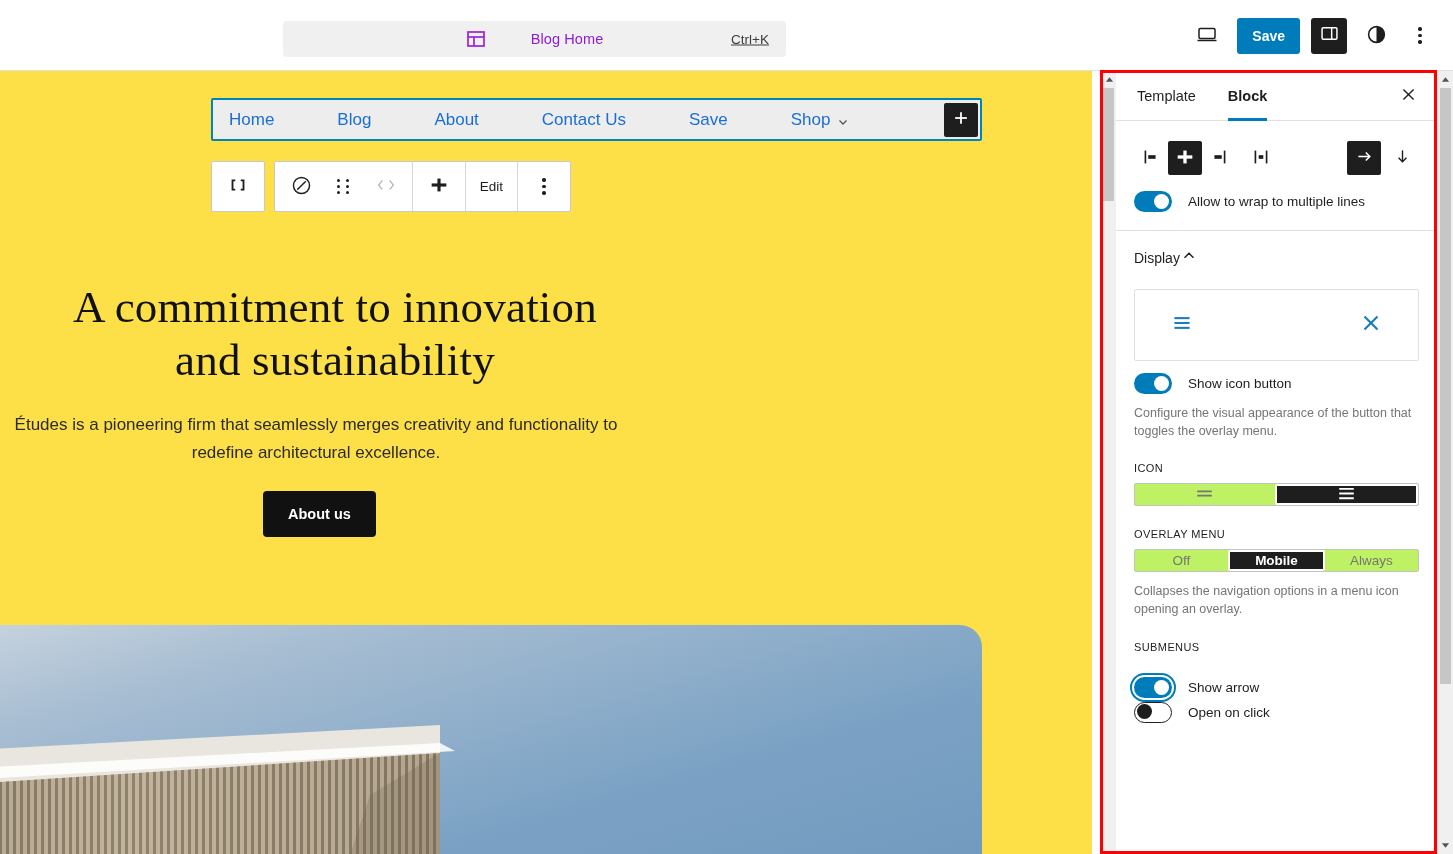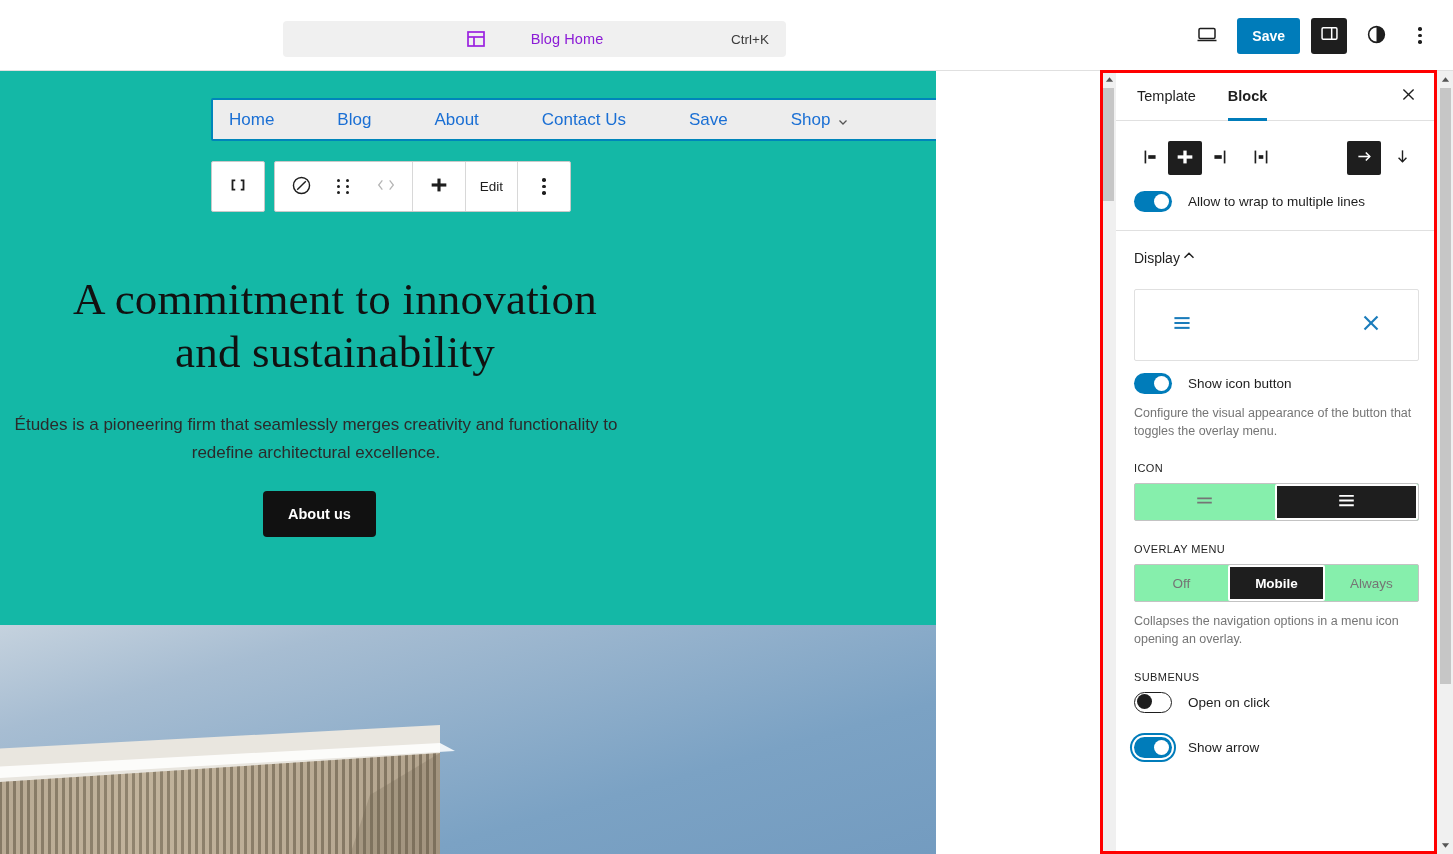--- a/index.html
+++ b/index.html
@@ -21,21 +21,21 @@
     position: absolute; left: 283px; top: 21px; width: 503px; height: 36px;
     background: #f0f0f0; border-radius: 4px;
     display: flex; align-items: center; justify-content: center;
     cursor: pointer;
   }
   .cb-inner { display: flex; align-items: center; gap: 9px; }
   .cb-icon { width: 20px; height: 20px; display: block; }
   .cb-title { font-size: 14.5px; color: #8c1cd6; letter-spacing: .1px; padding-left: 36px; }
   .cb-shortcut {
     position: absolute; right: 17px; top: 50%; transform: translateY(-50%);
-    font-size: 13.5px; color: #3c3c3c;
+    font-size: 13.5px; color: #3c3c3c; text-decoration: underline;
   }
 
   .header-right {
     position: absolute; right: 14px; top: 0; height: 71px;
     display: flex; align-items: center; gap: 0px;
   }
   .hr-btn {
     width: 38px; height: 38px; display: flex; align-items: center; justify-content: center;
     border: none; background: transparent; cursor: pointer; border-radius: 3px;
   }
@@ -49,22 +49,22 @@
     width: 36px; height: 36px; background: #1e1e1e; border-radius: 3px;
     display: flex; align-items: center; justify-content: center; cursor: pointer;
     margin-right: 10px;
   }
   .contrast-btn { margin-right: 6px; }
   .dots-v { display: flex; flex-direction: column; gap: 3px; align-items: center; }
   .dots-v i { width: 3.5px; height: 3.5px; border-radius: 50%; background: #1e1e1e; display: block; }
 
   
   .canvas {
-    position: absolute; left: 0; top: 71px; width: 936px; height: 783px;
-    background: #14b8a6; overflow: hidden;
+    position: absolute; left: 0; top: 71px; width: 1092px; height: 783px;
+    background: #fde047; overflow: hidden;
   }
 
   
   .nav-block {
     position: absolute; left: 211px; top: 27px; width: 771px; height: 43px;
     background: #ededed; border: 2px solid #0085ba; border-radius: 2px;
     display: flex; align-items: center;
   }
   .nav-items { display: flex; align-items: center; flex: 1; padding-left: 16px; }
   .nav-link {
@@ -95,21 +95,21 @@
   .tb-sep { width: 1px; background: #d8d8d8; align-self: stretch; }
   .tb-btn.label { width: 51px; font-size: 13.5px; color: #1e1e1e; font-family: "Liberation Sans", sans-serif; }
   .tb-btn.narrow { width: 33px; }
   .dots6 {
     display: grid; grid-template-columns: repeat(2, 4px); grid-gap: 3px 5px;
   }
   .dots6 i { width: 3.2px; height: 3.2px; border-radius: 50%; background: #1e1e1e; }
 
   
   .hero-title {
-    position: absolute; left: 0; top: 202px; width: 632px;
+    position: absolute; left: 0; top: 210px; width: 632px;
     text-align: center; font-family: "Liberation Serif", serif;
     font-size: 45px; line-height: 1.18; color: #111111; letter-spacing: .2px; padding-left: 38px;
   }
   .hero-para {
     position: absolute; left: 0; top: 340px; width: 632px;
     text-align: center; font-size: 17px; line-height: 1.62; color: #2b2b2b;
   }
   .hero-btn {
     position: absolute; left: 263px; top: 420px;
     background: #111111; color: #ffffff; border: none; border-radius: 4px;
@@ -197,22 +197,22 @@
     padding: 0 34px; margin-top: 6px;
   }
 
   .help-text { font-size: 12.5px; line-height: 1.45; color: #757575; margin-top: 10px; }
   .field-label {
     font-size: 11px; color: #1e1e1e; letter-spacing: .4px; text-transform: uppercase;
     margin-top: 22px; margin-bottom: 9px;
   }
 
   .seg-group {
-    display: flex; border: 1px solid #c3c3c3; border-radius: 2px; height: 38px;
-    overflow: hidden; background: #86efac;
+    display: flex; border: 1px solid #c3c3c3; border-radius: 2px; height: 23px;
+    overflow: hidden; background: #bef264;
   }
   .seg {
     flex: 1; display: flex; align-items: center; justify-content: center;
     font-size: 13.5px; color: #757575; cursor: pointer; background: transparent;
     border: none; font-family: "Liberation Sans", sans-serif; height: 100%;
   }
   .seg.sel {
     background: #1e1e1e; color: #fff; font-weight: 600;
     border: 2px solid #fff; border-radius: 2px;
   }
@@ -561,34 +561,34 @@
       <div class="seg-group">
         <button class="seg">Off</button>
         <button class="seg sel">Mobile</button>
         <button class="seg">Always</button>
       </div>
 
       <div class="help-text">Collapses the navigation options in a menu icon opening an overlay.</div>
 
       <div class="field-label">SUBMENUS</div>
 
+      <div class="toggle-row" style="margin-top:24px;">
+        <div class="tgl on focus">
+            <span class="knob"></span>
+          </div>
+        <span class="tgl-label">Show arrow</span>
+      </div>
+
       <div class="toggle-row" style="margin-top:4px;">
         <div class="tgl off">
             <span class="knob"></span>
           </div>
         <span class="tgl-label">Open on click</span>
       </div>
 
-      <div class="toggle-row" style="margin-top:24px;">
-        <div class="tgl on focus">
-            <span class="knob"></span>
-          </div>
-        <span class="tgl-label">Show arrow</span>
-      </div>
-
     </div>
   </div>
 
   <div class="sb-scrollbar">
     <div class="sb-arrow">
       <svg viewBox="0 0 10 10" width="9" height="9">
           <polygon points="5,2.5 9,7.5 1,7.5" fill="#555"></polygon>
         </svg>
     </div>
     <div class="sb-thumb" style="height:596px;"></div>

